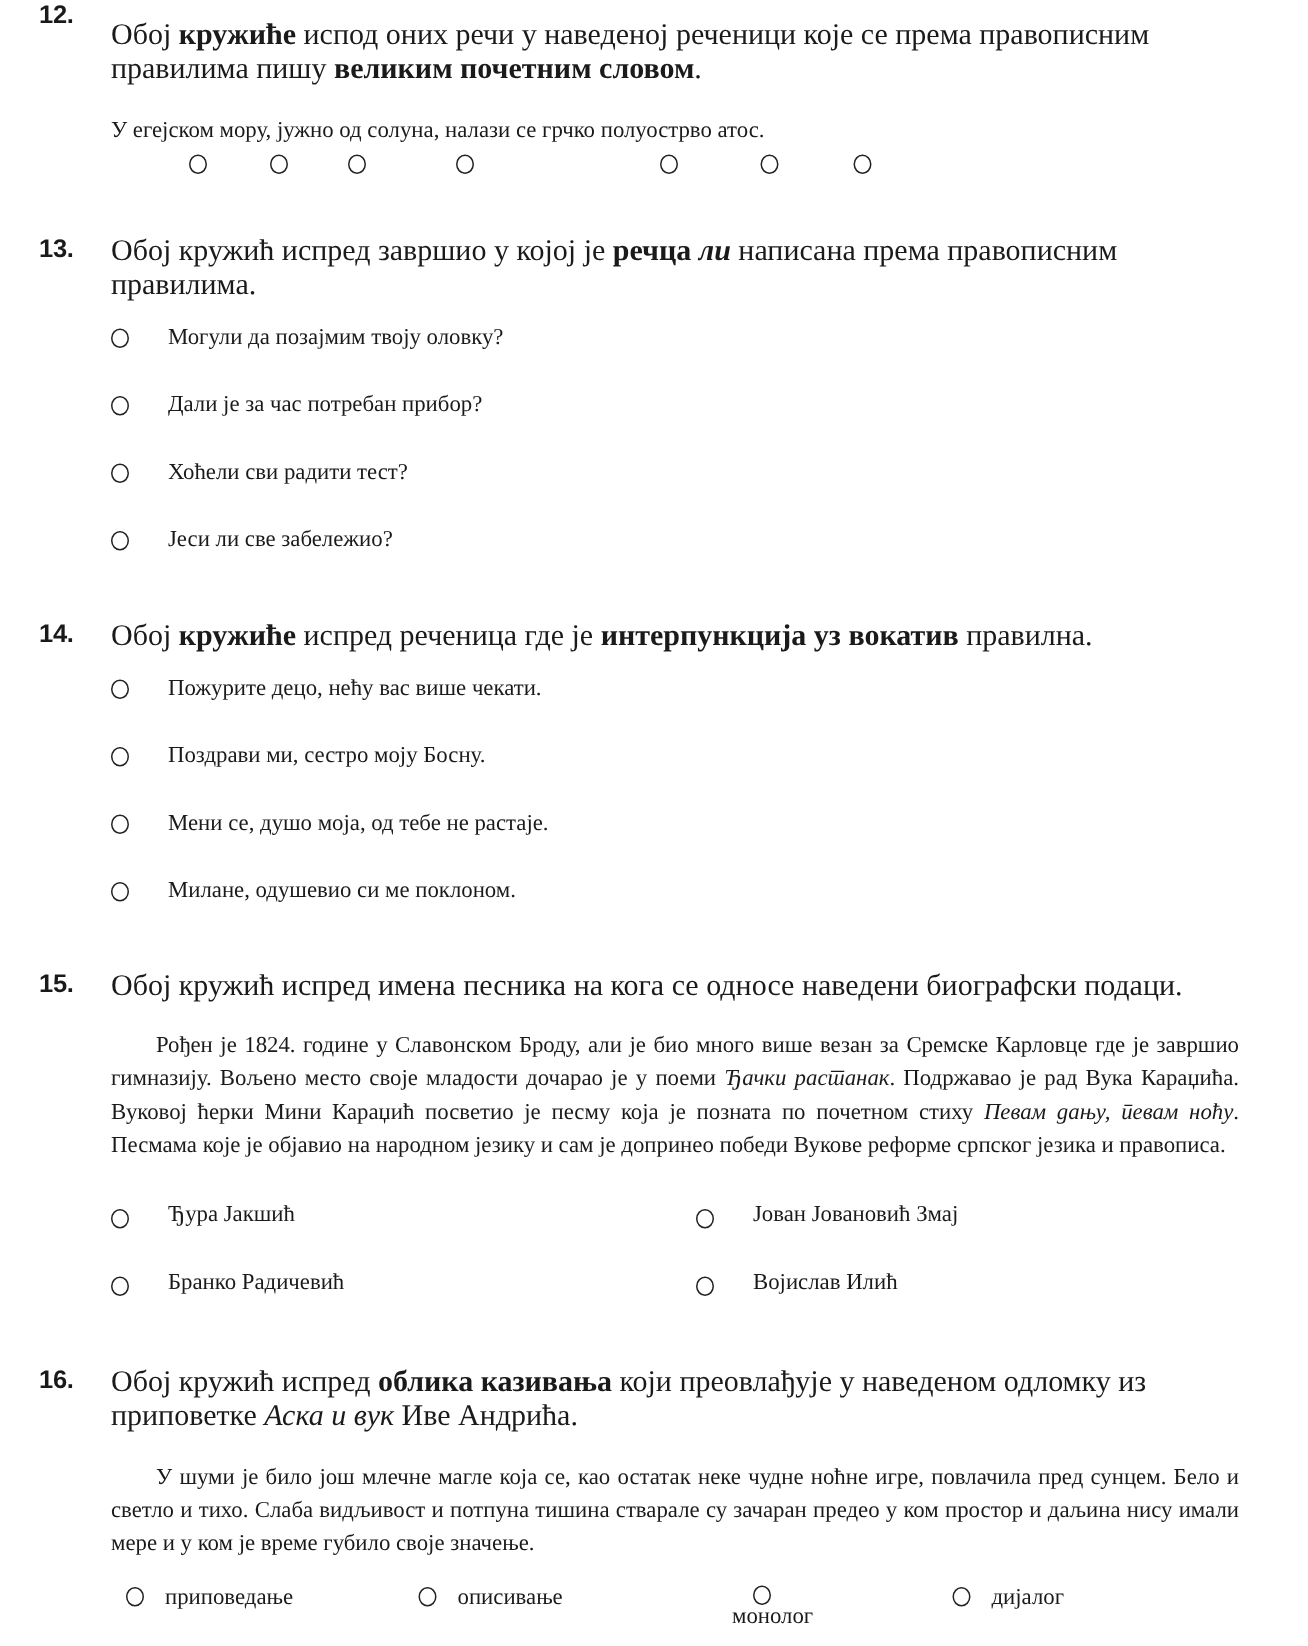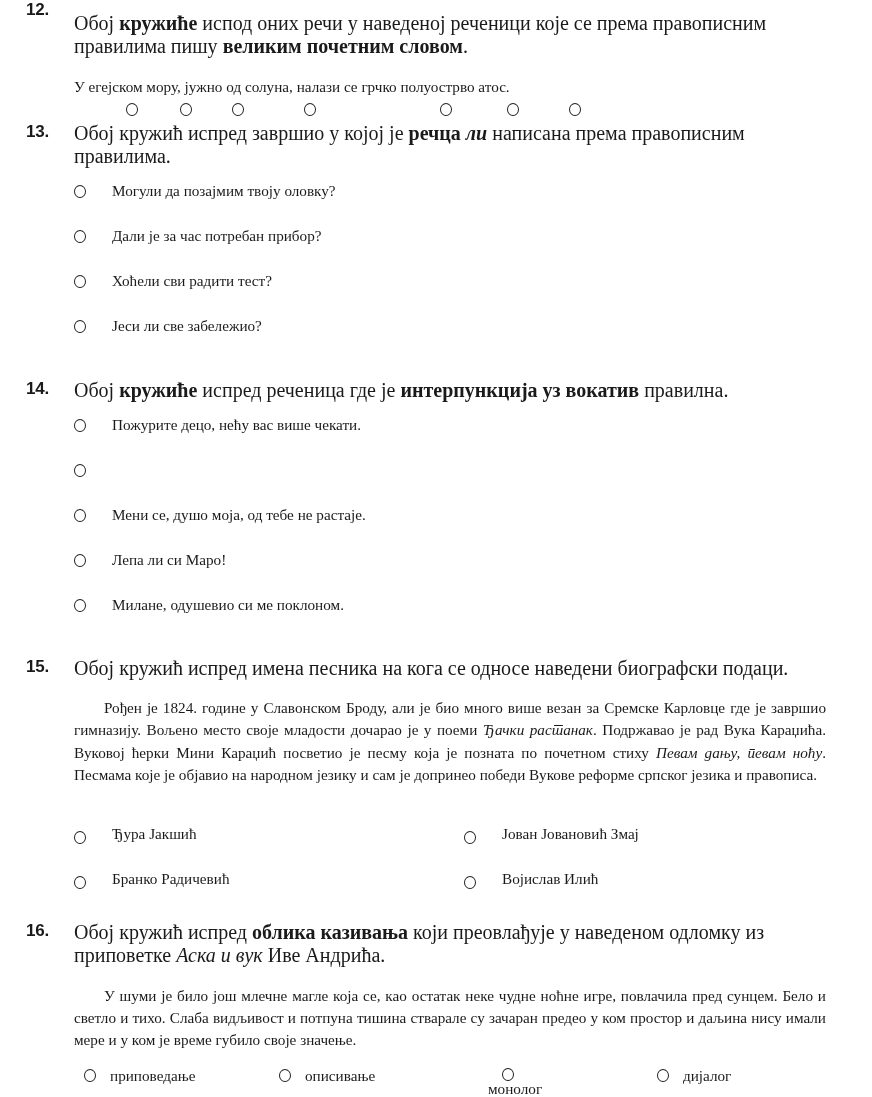--- a/index.html
+++ b/index.html
@@ -101,21 +101,21 @@
   }
 
   
   .opt-grid {
     display: grid;
     grid-template-columns: 390px 1fr;
     grid-auto-rows: 45px;
   }
   .opt-cell {
     display: flex;
-    align-items: flex-end;
+    align-items: center;
   }
   .opt-cell .circ { margin-top: 4px; flex: 0 0 auto; }
   .opt-cell .opt-label { margin-left: 26px; }
 
   
   .opt-inline-row {
     position: relative;
     height: 26px;
   }
   .opt-inline {
@@ -157,21 +157,21 @@
       <span class="circ" style="left:52px;"></span>
       <span class="circ" style="left:106px;"></span>
       <span class="circ" style="left:158px;"></span>
       <span class="circ" style="left:230px;"></span>
       <span class="circ" style="left:366px;"></span>
       <span class="circ" style="left:433px;"></span>
       <span class="circ" style="left:495px;"></span>
     </div>
   </div>
 
-  <div class="question" style="">
+  <div class="question" style="margin-top:34px;">
     <div class="q-num">13.</div>
     <div class="q-stem">
       <span>Обој кружић испред завршио у којој је </span><b>речца</b><b><i> ли</i></b><span> написана према правописним правилима.</span>
     </div>
 
     <ul class="opt-list" style="margin-top:13px;">
       <li class="opt-row">
         <span class="circ"></span>
         <span class="opt-label">Могули да позајмим твоју оловку?</span>
       </li>
@@ -196,28 +196,25 @@
       <span>Обој </span><b>кружиће</b><span> испред реченица где је </span><b>интерпункција уз вокатив</b><span> правилна.</span>
     </div>
 
     <ul class="opt-list" style="margin-top:13px;">
       <li class="opt-row">
         <span class="circ"></span>
         <span class="opt-label">Пожурите децо, нећу вас више чекати.</span>
       </li>
       <li class="opt-row">
         <span class="circ"></span>
+        <span class="opt-label">Поздрави ми, сестро мојy Босну.</span>
       </li>
       <li class="opt-row">
         <span class="circ"></span>
         <span class="opt-label">Мени се, душо моја, од тебе не растаје.</span>
-      </li>
-      <li class="opt-row">
-        <span class="circ"></span>
-        <span class="opt-label">Лепа ли си Маро!</span>
       </li>
       <li class="opt-row">
         <span class="circ"></span>
         <span class="opt-label">Милане, одушевио си ме поклоном.</span>
       </li>
     </ul>
   </div>
 
   <div class="question" style="margin-top:17px;">
     <div class="q-num">15.</div>
@@ -265,20 +262,20 @@
         <span class="opt-label">приповедање</span>
       </div>
       <div class="opt-inline" style="left:205px;">
         <span class="circ"></span>
         <span class="opt-label">описивање</span>
       </div>
       <div class="opt-inline" style="left:400px;flex-direction:column;">
         <span class="circ"></span>
         <span class="opt-label">монолог</span>
       </div>
-      <div class="opt-inline" style="left:583px;">
+      <div class="opt-inline" style="left:561px;">
         <span class="circ"></span>
         <span class="opt-label">дијалог</span>
       </div>
     </div>
   </div>
 
 </div>
 
 </body></html>

